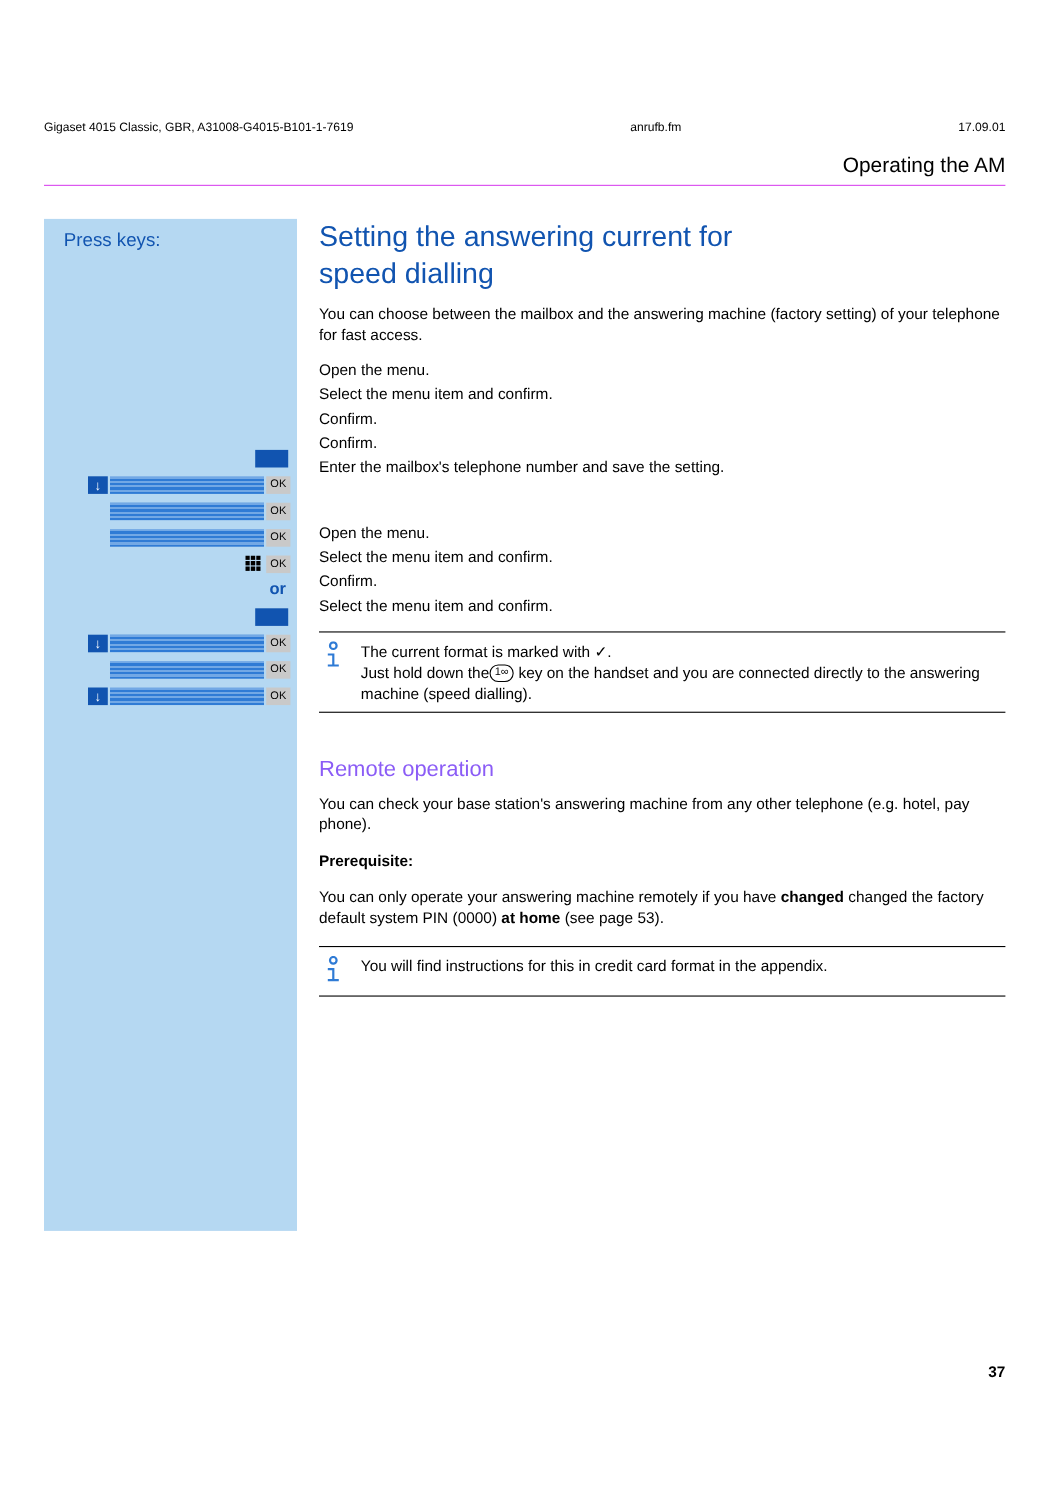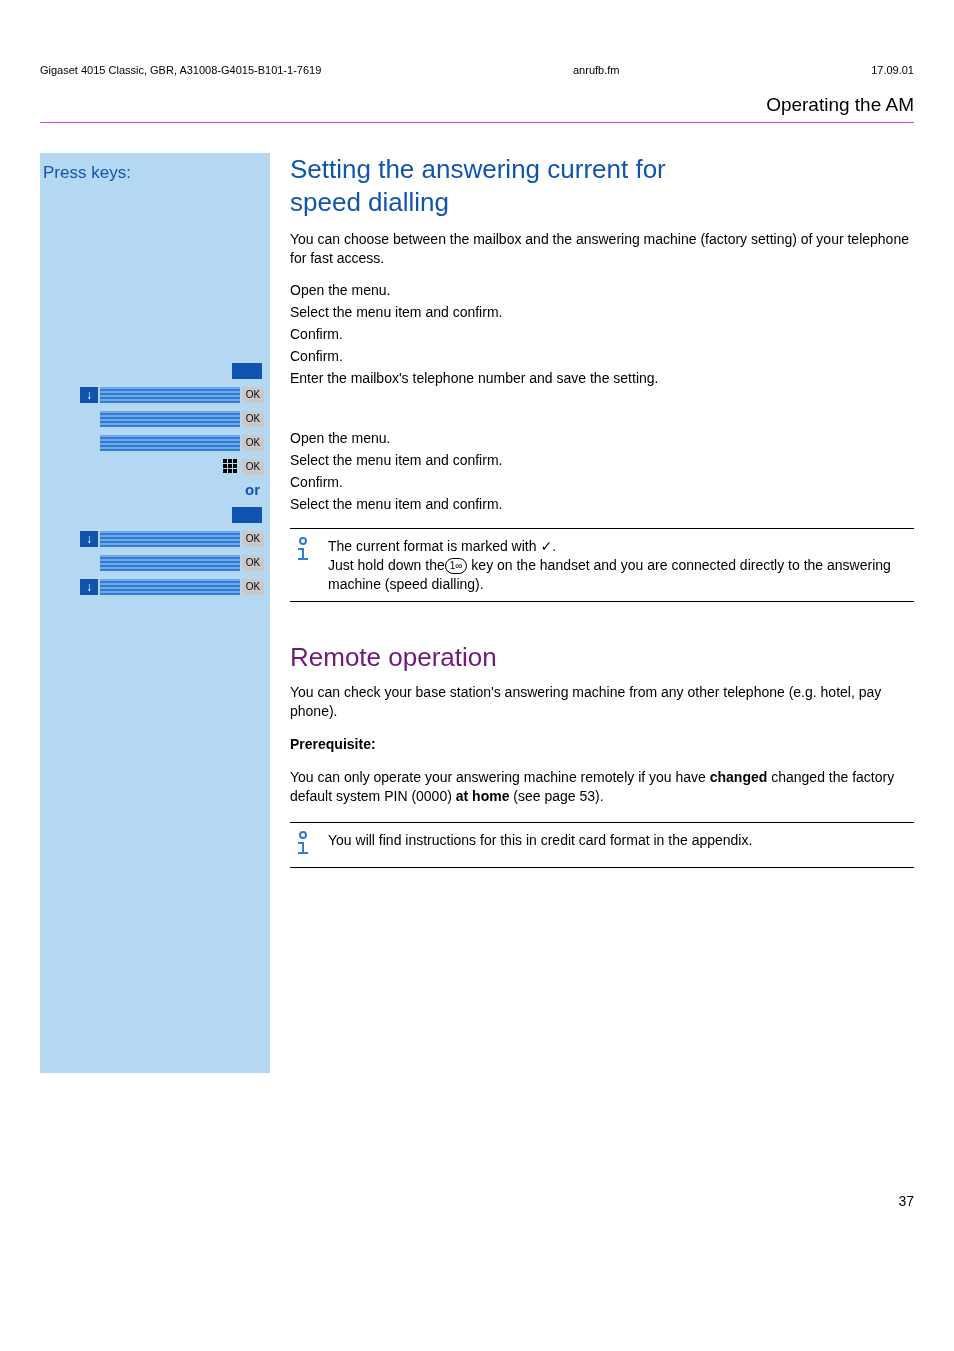--- a/index.html
+++ b/index.html
@@ -9,38 +9,38 @@
     width: 954px;
     padding: 0 40px;
     box-sizing: border-box;
     color: #000;
   }
   .topline {
     display: flex;
     justify-content: space-between;
     font-size: 11px;
     color: #000;
-    padding-top: 64px;
+    padding-top: 110px;
   }
   .header-title {
     font-size: 19px;
     text-align: right;
     border-bottom: 1px solid #d946ef;
     padding-bottom: 6px;
     margin-top: 18px;
     margin-bottom: 30px;
   }
   .main {
     display: flex;
     gap: 20px;
   }
   .sidebar {
     width: 230px;
     background: #b5d8f2;
-    padding: 10px 6px 10px 1px;
+    padding: 10px 6px 10px 16px;
     box-sizing: border-box;
     min-height: 920px;
   }
   .press-keys {
     color: #1154b0;
     font-size: 17px;
     margin-bottom: 60px;
     margin-left: 2px;
   }
   .row {
@@ -107,23 +107,23 @@
     font-size: 14px;
   }
   h2 {
     color: #1154b0;
     font-weight: normal;
     font-size: 26px;
     margin: 0 0 12px 0;
     line-height: 1.25;
   }
   h3 {
-    color: #701a75;
+    color: #8b5cf6;
     font-weight: normal;
-    font-size: 26px;
+    font-size: 20px;
     margin: 40px 0 10px 0;
   }
   .content p {
     margin: 0 0 14px 0;
     line-height: 1.35;
   }
   .step {
     margin-bottom: 6px;
   }
   .note {
@@ -152,21 +152,21 @@
     border-radius: 8px;
     font-size: 10px;
     padding: 0px 4px;
     vertical-align: middle;
   }
   .check {
     font-family: Arial, sans-serif;
   }
   .pagenum {
     text-align: right;
-    font-weight: normal;
+    font-weight: bold;
     font-size: 14px;
     margin-top: 120px;
     margin-bottom: 16px;
   }
 </style>
 </head>
 <body>
 
 <div class="topline">
   <span>Gigaset 4015 Classic, GBR, A31008-G4015-B101-1-7619</span>

